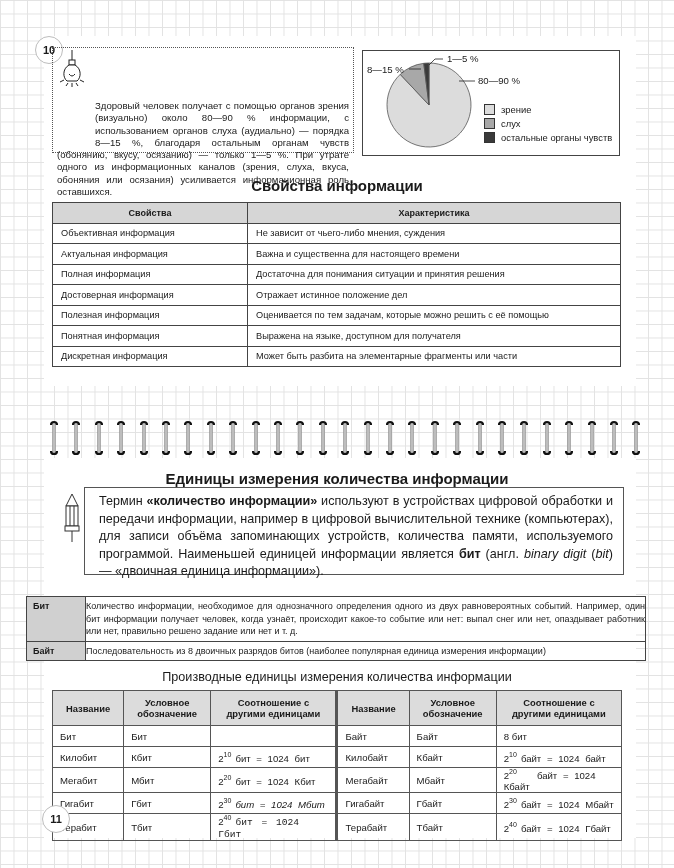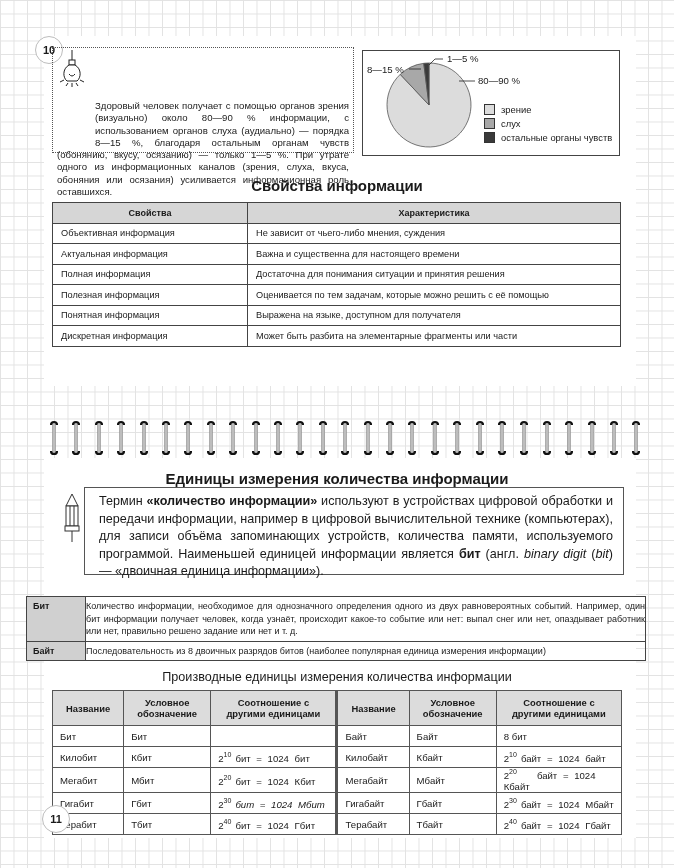--- a/index.html
+++ b/index.html
@@ -125,20 +125,24 @@
       </tr>
       <tr>
         <td>Актуальная информация</td>
         <td>Важна и существенна для настоящего времени</td>
       </tr>
       <tr>
         <td>Полная информация</td>
         <td>Достаточна для понимания ситуации и принятия решения</td>
       </tr>
       <tr>
+        <td>Достоверная информация</td>
+        <td>Отражает истинное положение дел</td>
+      </tr>
+      <tr>
         <td>Полезная информация</td>
         <td>Оценивается по тем задачам, которые можно решить с её помощью</td>
       </tr>
       <tr>
         <td>Понятная информация</td>
         <td>Выражена на языке, доступном для получателя</td>
       </tr>
       <tr>
         <td>Дискретная информация</td>
         <td>Может быть разбита на элементарные фрагменты или части</td>
@@ -352,21 +356,21 @@
         <td>Гигабит</td>
         <td>Гбит</td>
         <td><span>2</span><sup>30</sup><span style="margin-left: 4px; word-spacing: 3px; font-style: italic;">бит = 1024 Мбит</span></td>
         <td class="sep">Гигабайт</td>
         <td>Гбайт</td>
         <td><span>2</span><sup>30</sup><span style="margin-left: 4px; word-spacing: 3px;">байт = 1024 Мбайт</span></td>
       </tr>
       <tr>
         <td>Терабит</td>
         <td>Тбит</td>
-        <td><span>2</span><sup>40</sup><span style="margin-left: 4px; word-spacing: 3px;">бит = 1024 Гбит</span></td>
+        <td><span>2</span><sup>40</sup><span style="margin-left: 4px; word-spacing: 3px; font-family: Liberation Mono, monospace;">бит = 1024 Гбит</span></td>
         <td class="sep">Терабайт</td>
         <td>Тбайт</td>
         <td><span>2</span><sup>40</sup><span style="margin-left: 4px; word-spacing: 3px;">байт = 1024 Гбайт</span></td>
       </tr>
     </tbody>
 </table>
 
 <div class="page-num" style="left:42px;top:805px;">11</div>
 
 </body></html>

